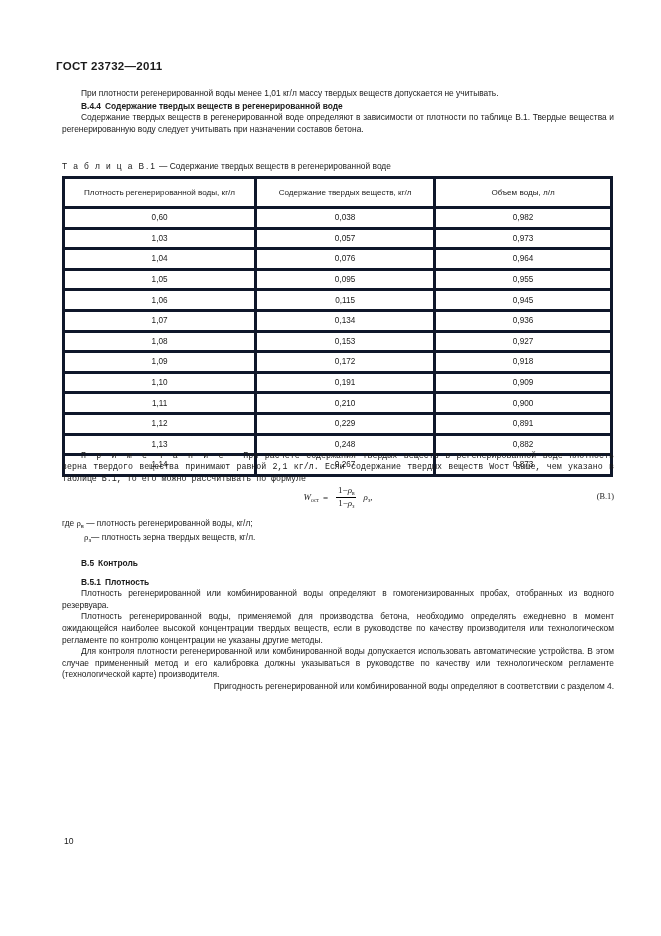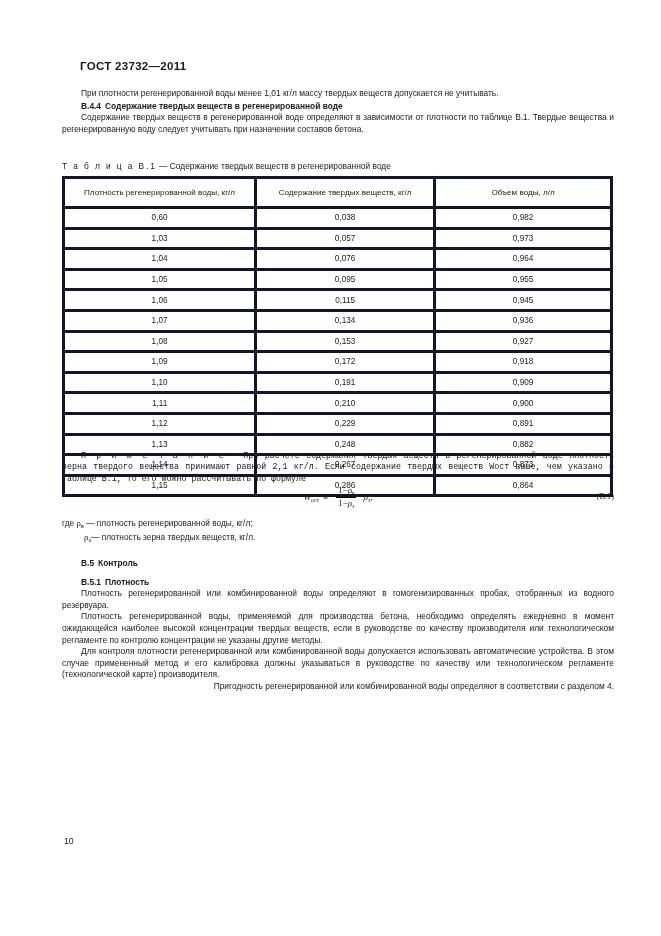--- a/index.html
+++ b/index.html
@@ -20,21 +20,21 @@
     position: absolute;
     left: 0; top: 0;
     width: 661px;
     height: 936px;
     overflow: hidden;
   }
 
   
   .std-header {
     position: absolute;
-    left: 80px;
+    left: 56px;
     top: 60px;
     font-size: 11.5px;
     font-weight: bold;
     letter-spacing: 0.3px;
   }
 
   
   .content {
     position: absolute;
     left: 62px;
@@ -302,25 +302,20 @@
         </tr>
       <tr>
           <td>1,13</td>
           <td>0,248</td>
           <td>0,882</td>
         </tr>
       <tr>
           <td>1,14</td>
           <td>0,267</td>
           <td>0,873</td>
-        </tr>
-      <tr>
-          <td>1,15</td>
-          <td>0,286</td>
-          <td>0,864</td>
         </tr>
     </tbody>
   </table>
 
   <div class="note">
     <p><span class="spaced">П р и м е ч а н и е</span><span> — При расчете содержания твердых веществ в регенерированной воде плотность зерна твердого вещества принимают равной 2,1 кг/л. Если содержание твердых веществ Wост выше, чем указано в таблице В.1, то его можно рассчитывать по формуле</span></p>
   </div>
 
   <div class="formula-row">
     <div class="formula">

